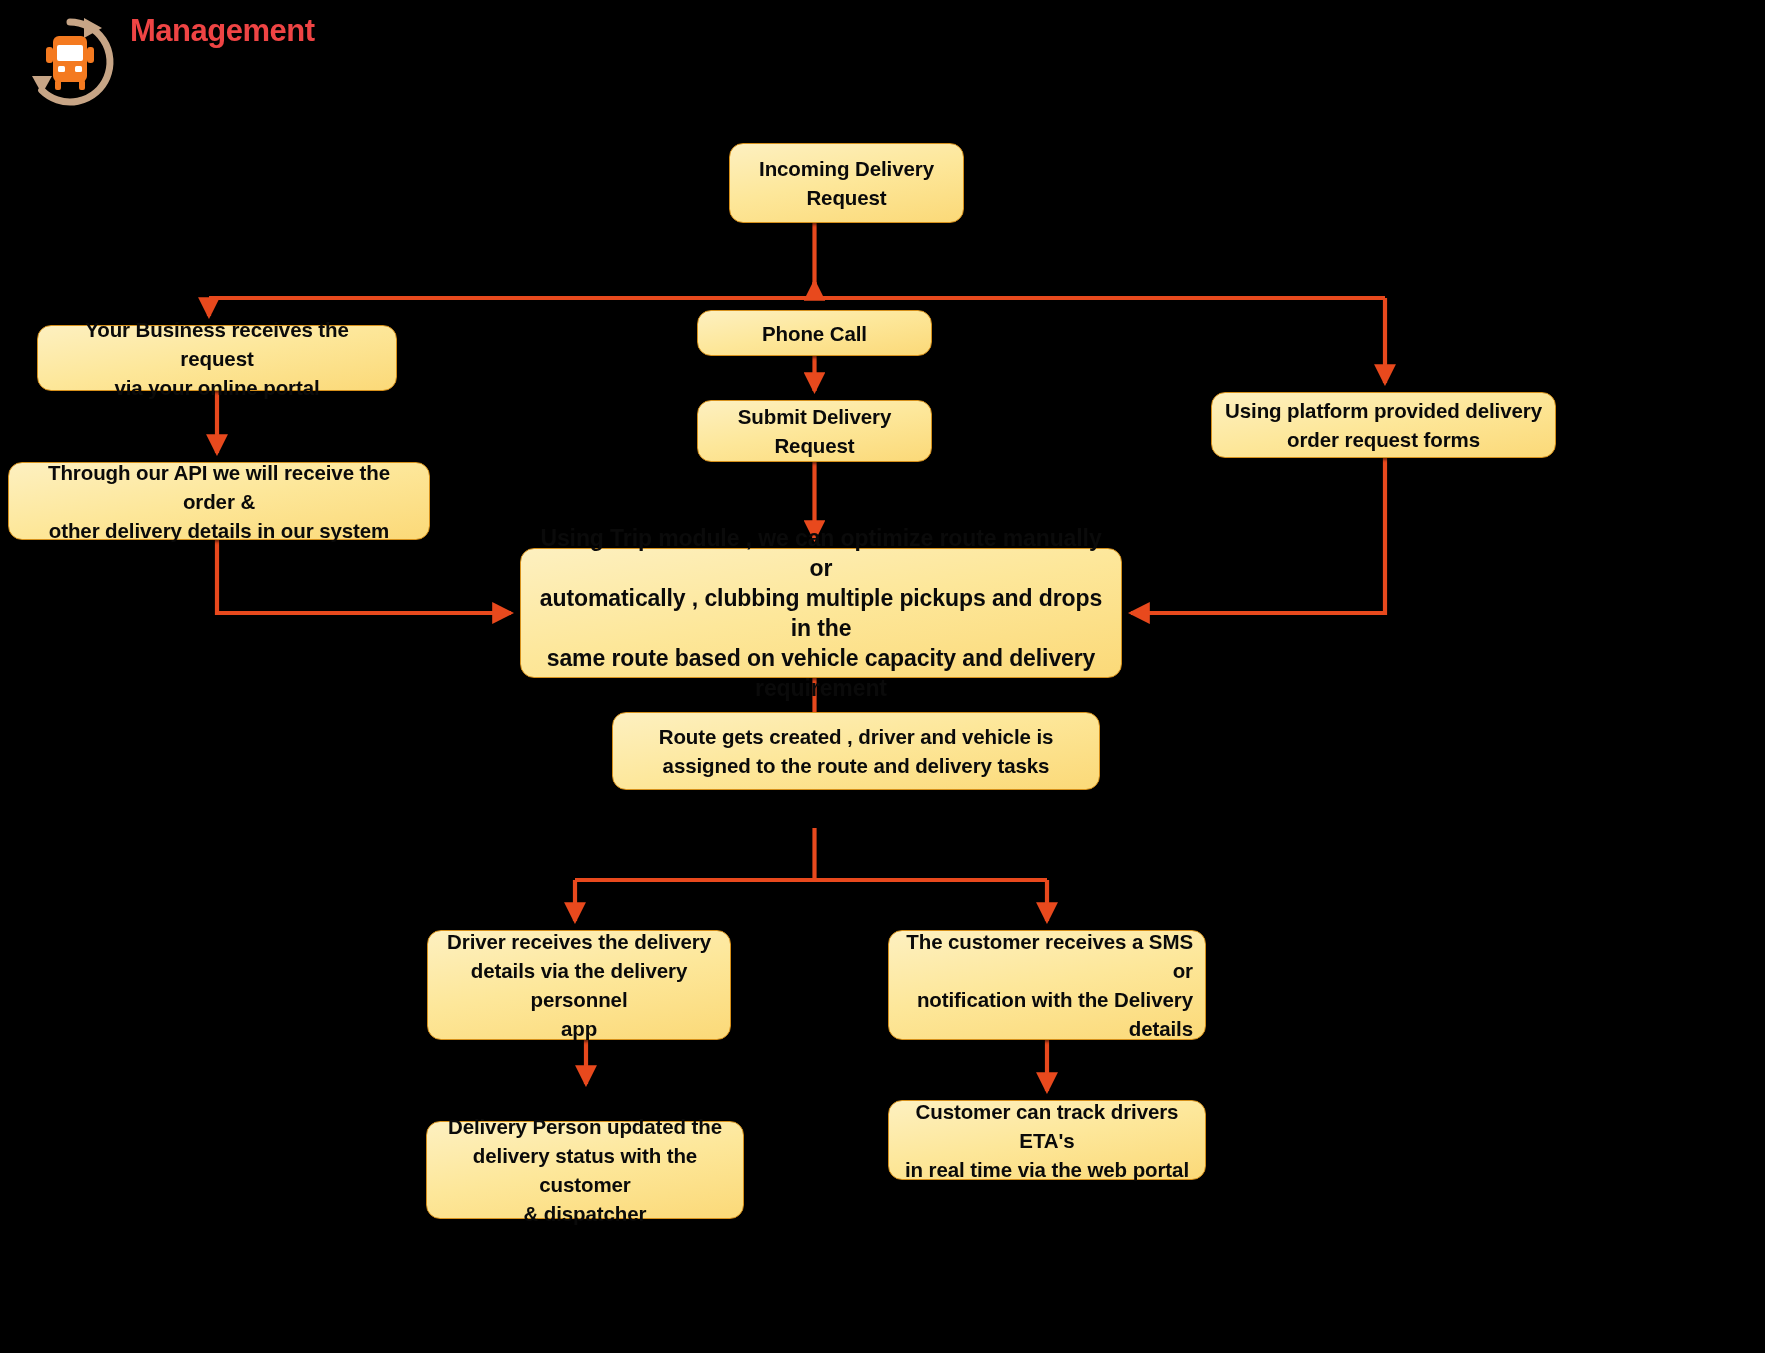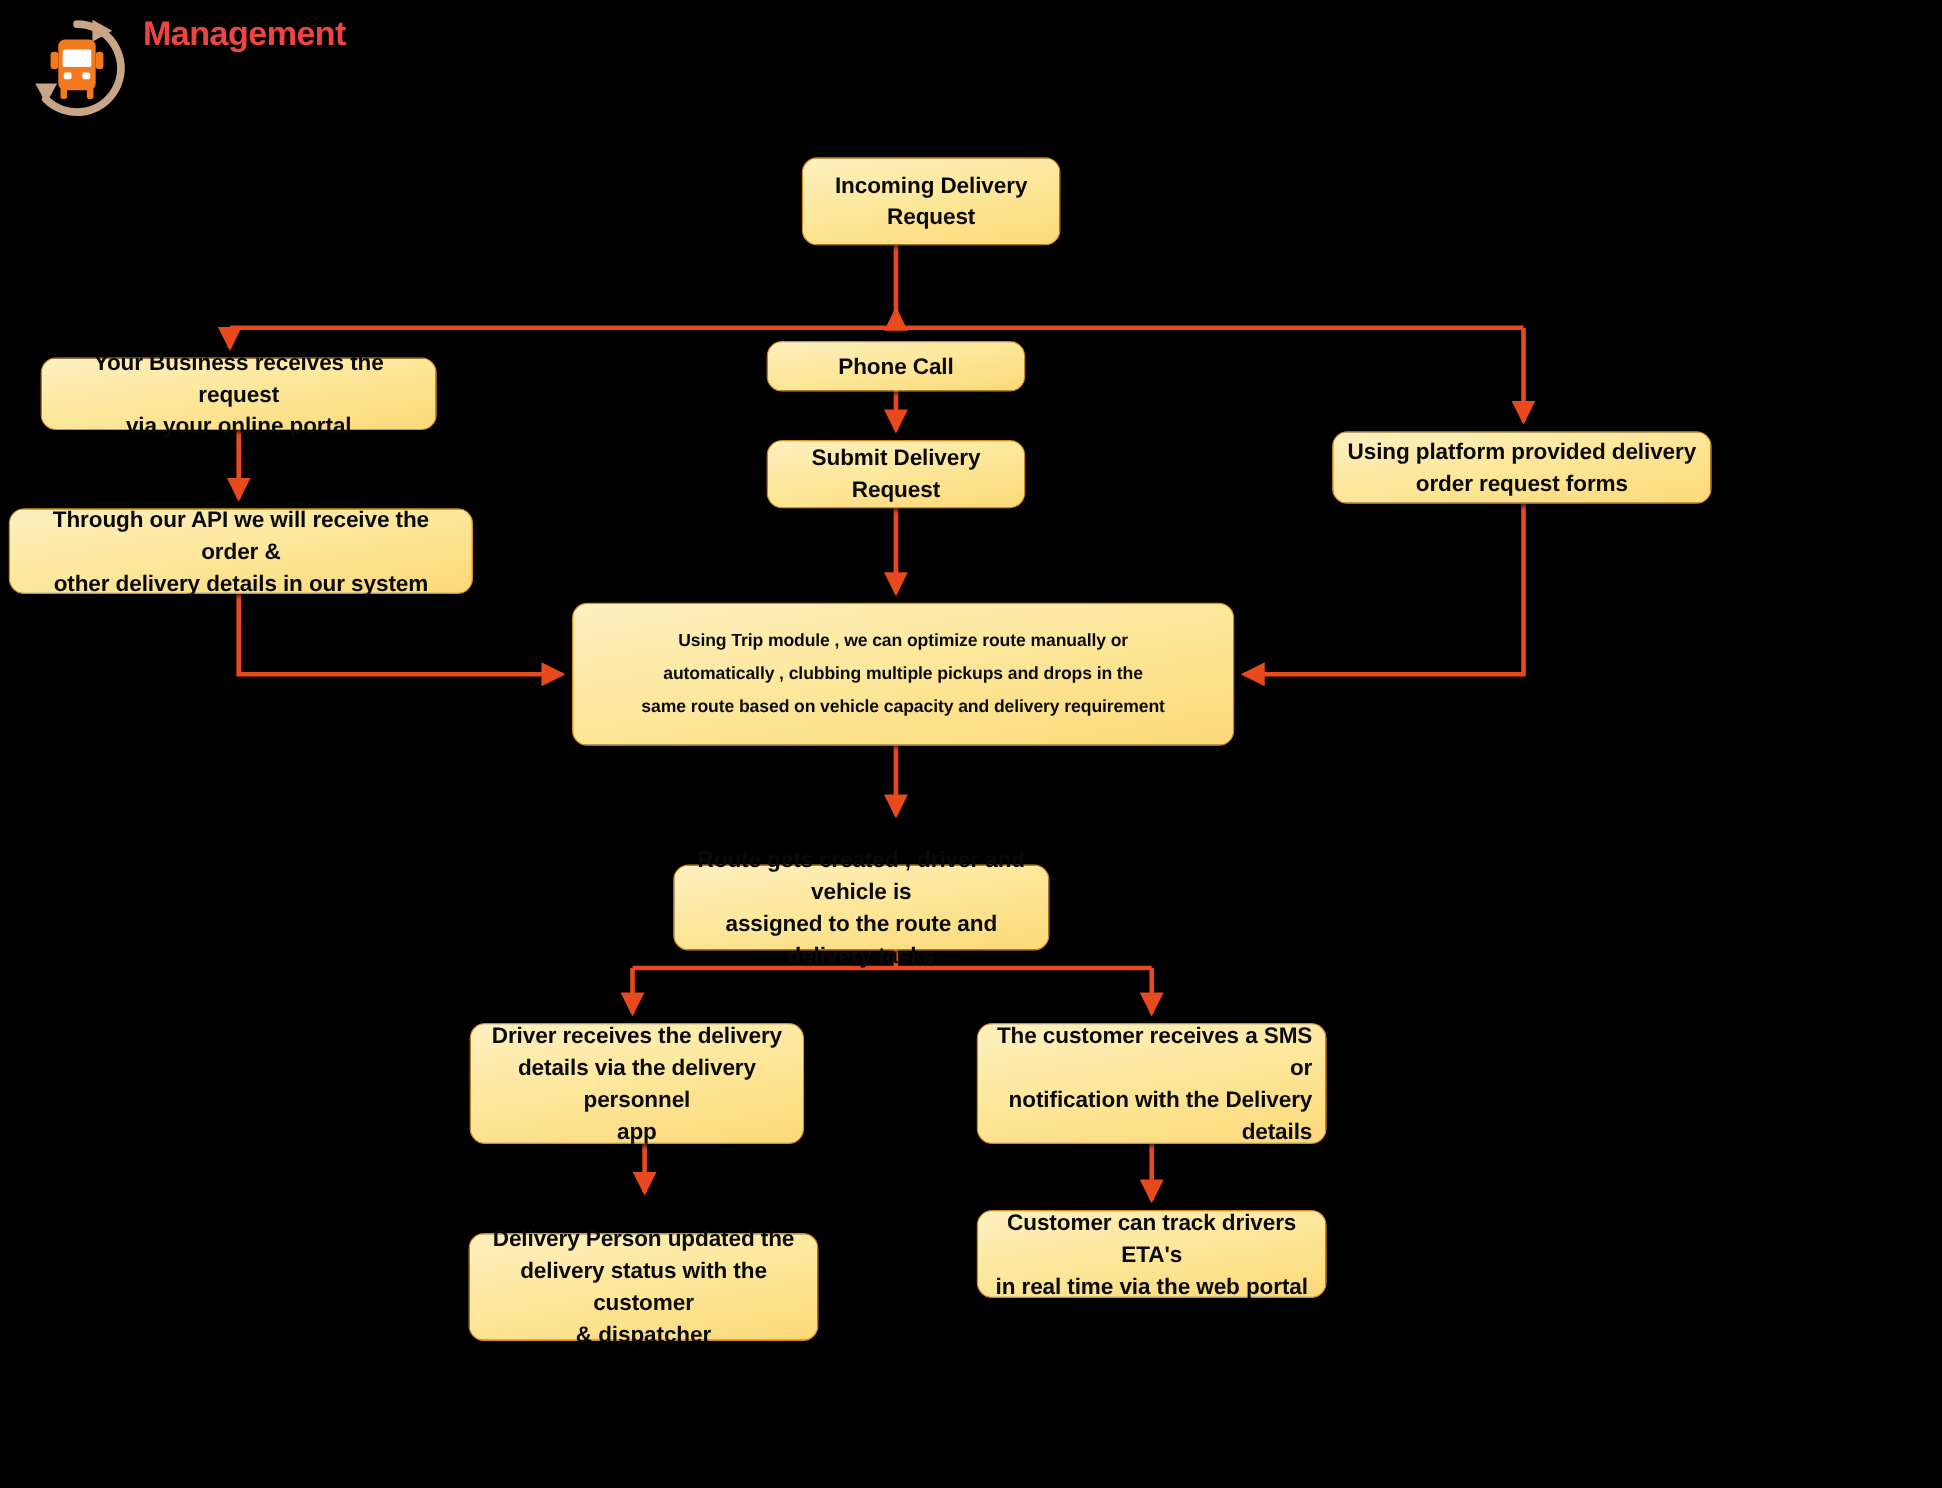--- a/index.html
+++ b/index.html
@@ -81,21 +81,21 @@
     justify-content: center;
     text-align: center;
     color: #0a0a0a;
     font-weight: bold;
     font-size: 20.5px;
     line-height: 29px;
     padding: 6px 12px;
     white-space: pre-line;
     letter-spacing: -0.1px;
   }
-  .node.wide-text { font-size: 16px; line-height: 30px; }
+  .node.wide-text { font-size: 23px; line-height: 30px; }
 </style>
 </head>
 <body>
 
 <div id="logo">
   <div class="logo-mark">
     <svg width="96" height="96" viewBox="0 0 96 96" xmlns="http://www.w3.org/2000/svg">
 
       <path d="M48 8 A40 40 0 1 1 19.7 76.3" fill="none" stroke="#c7a586" stroke-width="7" stroke-linecap="round"></path>
       <polygon points="62,4 62,24 80,14" fill="#c7a586"></polygon>
@@ -166,21 +166,21 @@
 via your online portal</div>
   <div class="node" style="left: 1211px; top: 392px; width: 345px; height: 66px;">Using platform provided delivery
 order request forms</div>
   <div class="node" style="left: 697px; top: 400px; width: 235px; height: 62px;">Submit Delivery
 Request</div>
   <div class="node" style="left: 8px; top: 462px; width: 422px; height: 78px;">Through our API we will receive the order &amp;
 other delivery details in our system</div>
   <div class="node wide-text" style="left: 520px; top: 548px; width: 602px; height: 130px;">Using Trip module , we can optimize route  manually or
 automatically , clubbing multiple pickups and drops in the
 same route based on vehicle capacity and delivery requirement</div>
-  <div class="node" style="left: 612px; top: 786px; width: 342px; height: 78px;">Route gets created , driver and vehicle is
+  <div class="node" style="left: 612px; top: 712px; width: 488px; height: 78px;">Route gets created , driver and vehicle is
 assigned to the route and delivery tasks</div>
   <div class="node" style="left: 427px; top: 930px; width: 304px; height: 110px;">Driver receives the delivery
 details via the delivery personnel
 app</div>
   <div class="node" style="left: 888px; top: 930px; width: 318px; height: 110px; text-align: right;">The customer receives a SMS or
 notification with the Delivery
 details</div>
   <div class="node" style="left: 426px; top: 1093px; width: 318px; height: 98px; margin-top: 28px;">Delivery Person updated the
 delivery status with the customer
 &amp; dispatcher</div>

